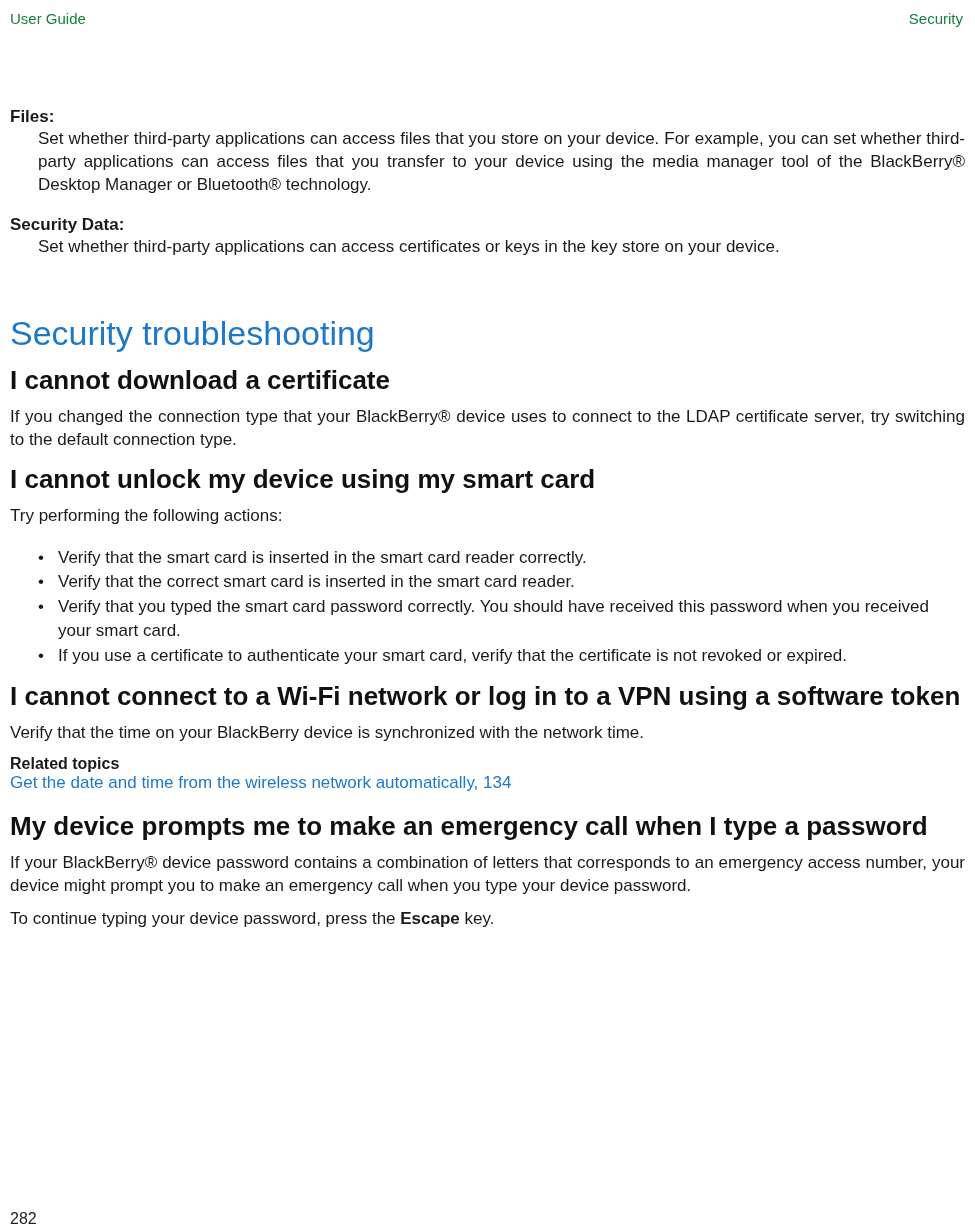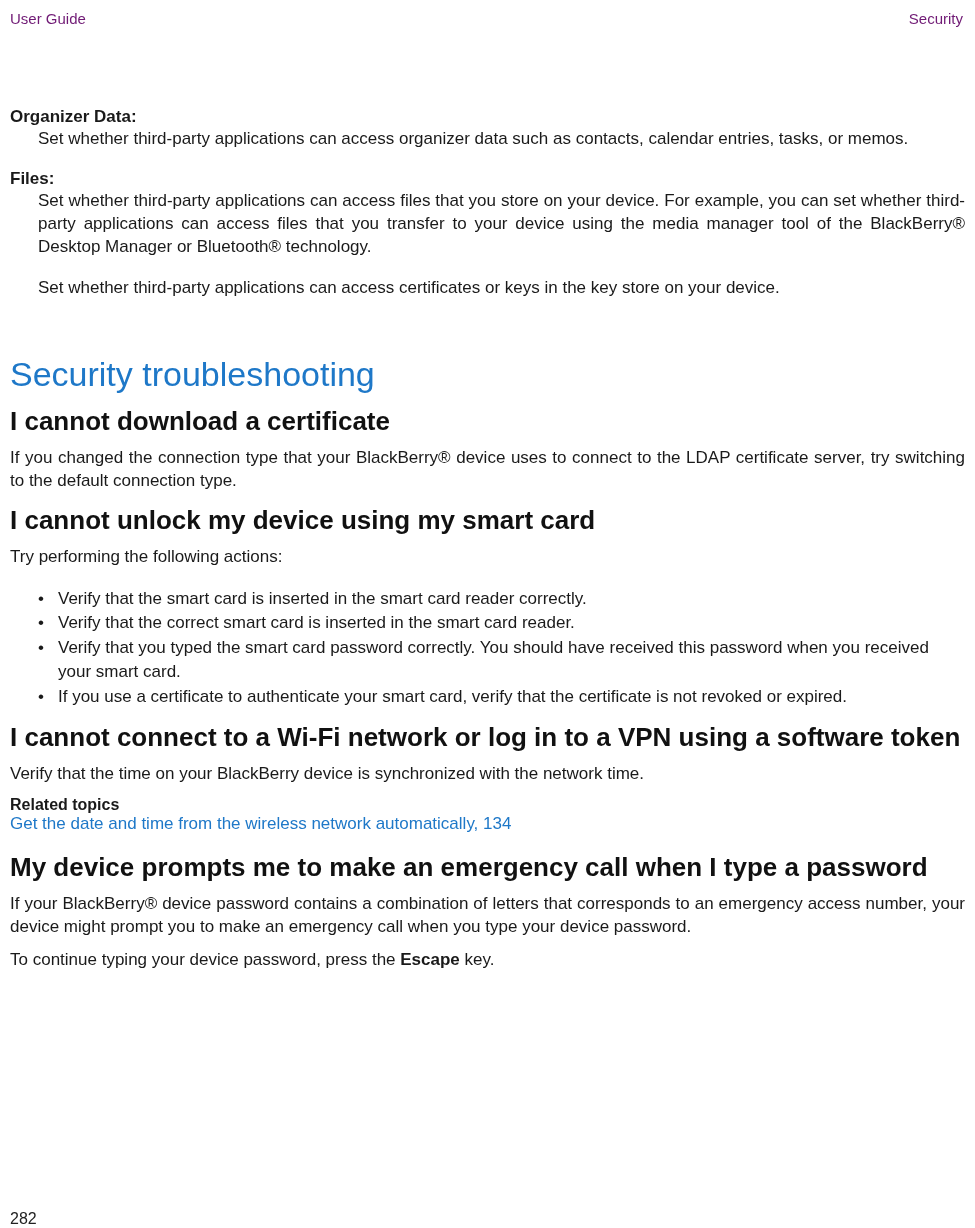--- a/index.html
+++ b/index.html
@@ -8,21 +8,21 @@
     font-family: "Segoe UI", "Helvetica Neue", Arial, sans-serif;
     color: #1a1a1a;
     background: #fff;
     position: relative;
     padding: 10px 10px 10px 10px;
   }
   .header {
     display: flex;
     justify-content: space-between;
     font-size: 15px;
-    color: #701a75;
+    color: #15803d;
     padding: 0 2px 0 0;
     margin-bottom: 80px;
   }
   .content { padding: 0 0 0 0; }
   .defgroup { margin-bottom: 18px; }
   .dt {
     font-weight: 600;
     font-size: 17px;
     margin-bottom: 1px;
   }
@@ -93,31 +93,28 @@
 </head>
 <body>
 
 <div class="header">
   <span>User Guide</span>
   <span>Security</span>
 </div>
 
 <div class="content">
 
-  <div class="defgroup">
-    <div class="dt">Organizer Data:</div>
-    <div class="dd">Set whether third-party applications can access organizer data such as contacts, calendar entries, tasks, or memos.</div>
-  </div>
 
   <div class="defgroup">
     <div class="dt">Files:</div>
     <div class="dd">Set whether third-party applications can access files that you store on your device. For example, you can set whether third-party applications can access files that you transfer to your device using the media manager tool of the BlackBerry® Desktop Manager or Bluetooth® technology.</div>
   </div>
 
   <div class="defgroup">
+    <div class="dt">Security Data:</div>
     <div class="dd">Set whether third-party applications can access certificates or keys in the key store on your device.</div>
   </div>
 
   <h1 class="section">Security troubleshooting</h1>
 
   <h2 class="sub">I cannot download a certificate</h2>
   <p class="body">If you changed the connection type that your BlackBerry® device uses to connect to the LDAP certificate server, try switching to the default connection type.</p>
 
   <h2 class="sub">I cannot unlock my device using my smart card</h2>
   <p class="body" style="margin-bottom:18px;">Try performing the following actions:</p>

